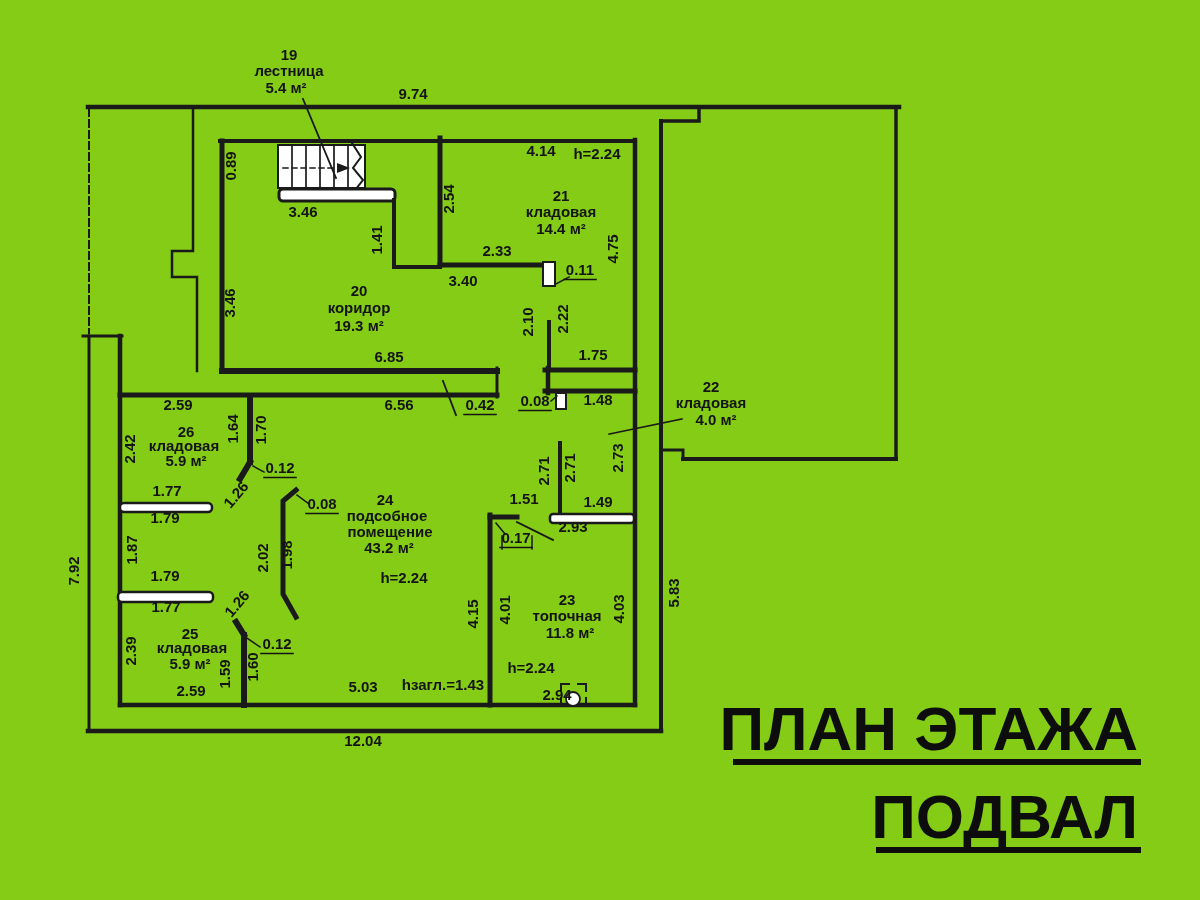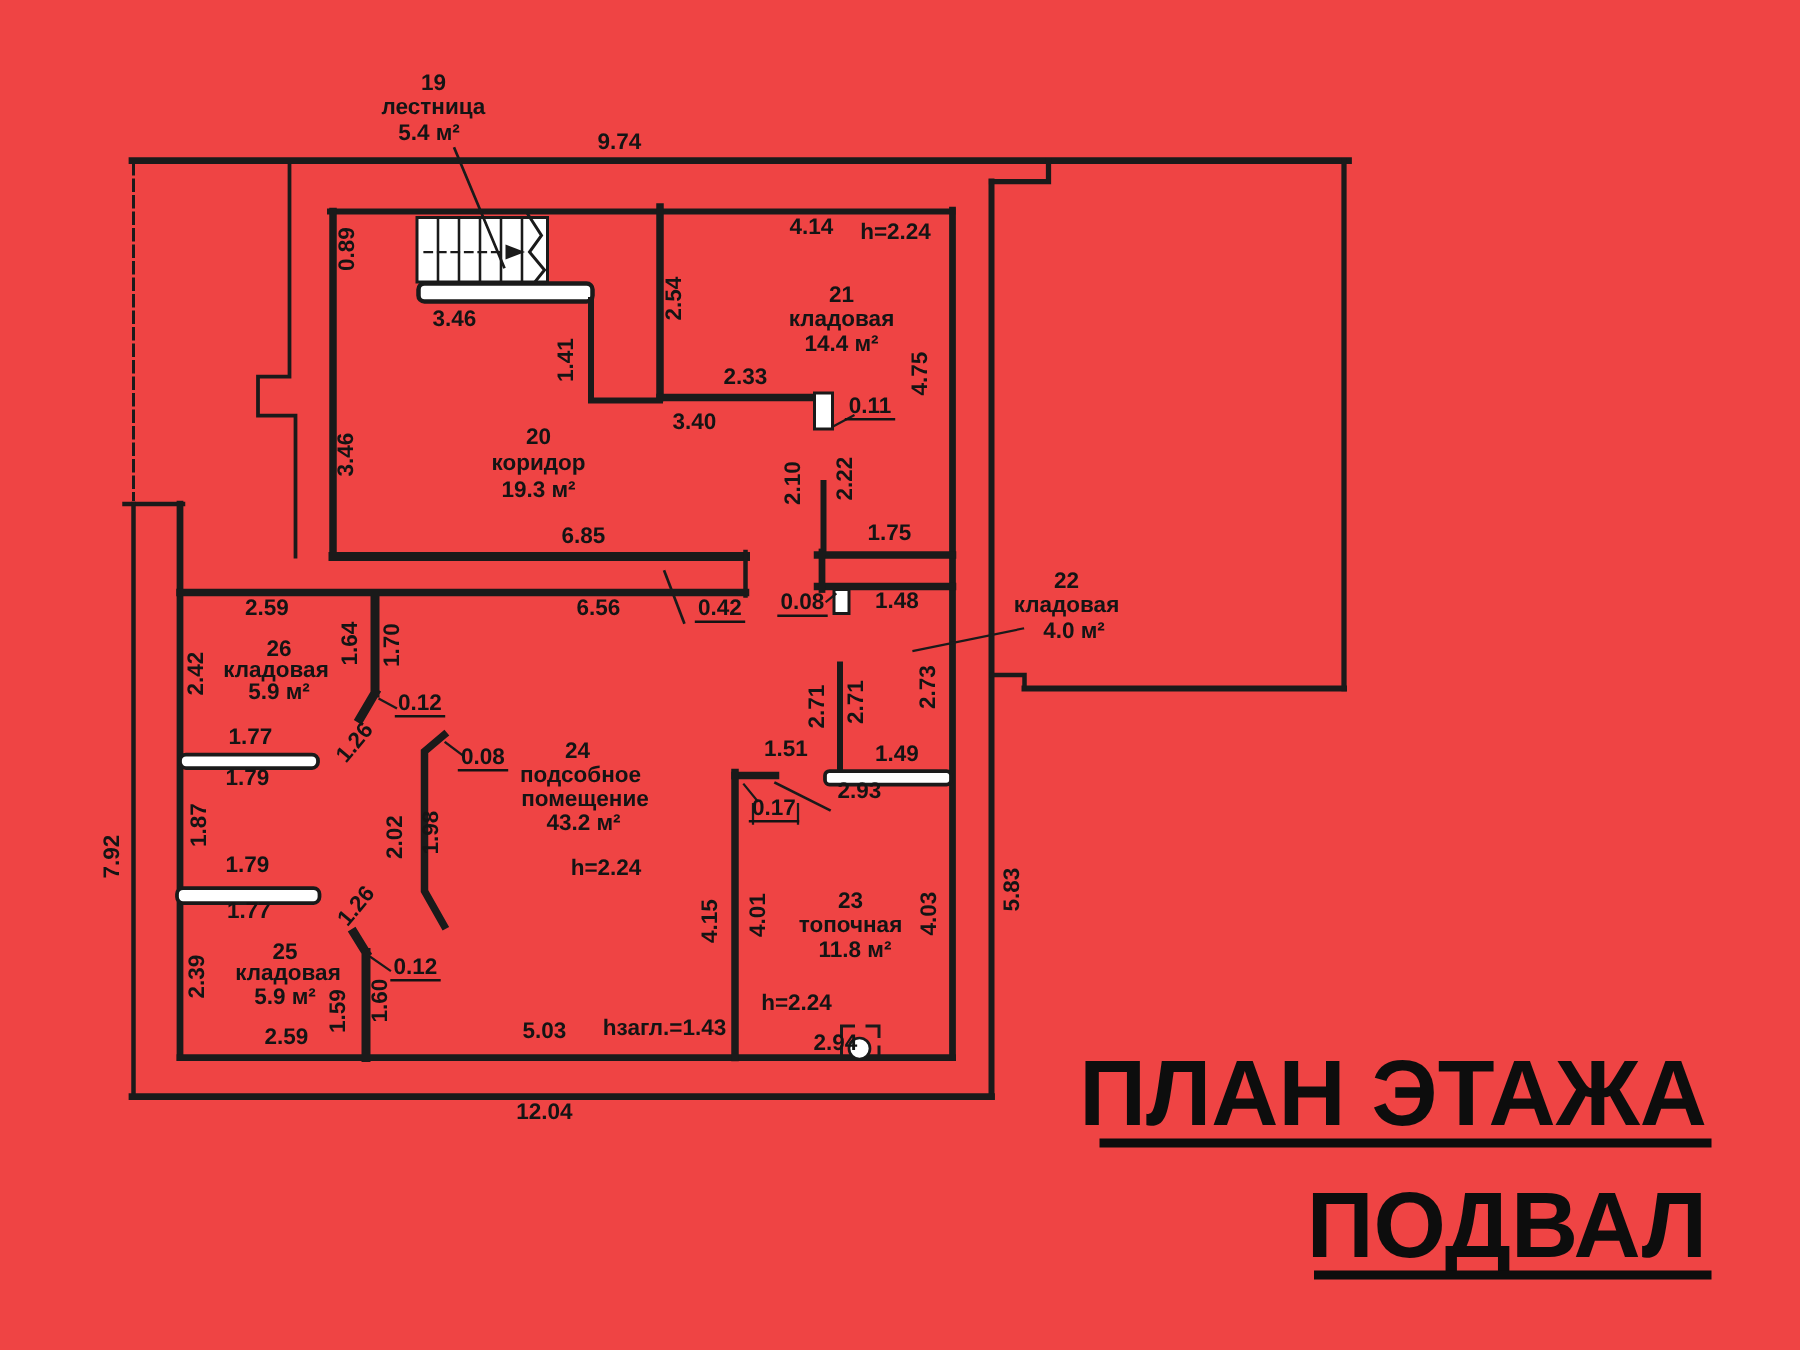--- a/index.html
+++ b/index.html
@@ -1,16 +1,16 @@
 <!DOCTYPE html>
 <html><head>
 <meta charset="utf-8">
 <style>
   html,body{margin:0;padding:0;background:#ffffff;}
-  .page{position:relative;width:1200px;height:900px;background:#ef4444;overflow:hidden;}
+  .page{position:relative;width:1200px;height:900px;background:#84cc16;overflow:hidden;}
   svg{position:absolute;left:0;top:0;}
   path,line,rect,circle,polygon{vector-effect:none;}
   .w{stroke:#1a1a1a;fill:none;stroke-linecap:square;}
   .wf{stroke:#1a1a1a;fill:#ffffff;}
   .lbl{font-family:"Liberation Sans","DejaVu Sans",sans-serif;font-weight:bold;font-size:15px;fill:#141414;text-anchor:middle;}
   .ul{stroke:#141414;stroke-width:1.6;}
   .title-text{font-family:"Liberation Sans","DejaVu Sans",sans-serif;font-weight:bold;font-size:62px;fill:#0d0d0d;text-anchor:end;}
   .title-rule{stroke:#0d0d0d;stroke-width:6;}
 </style>
 </head>

